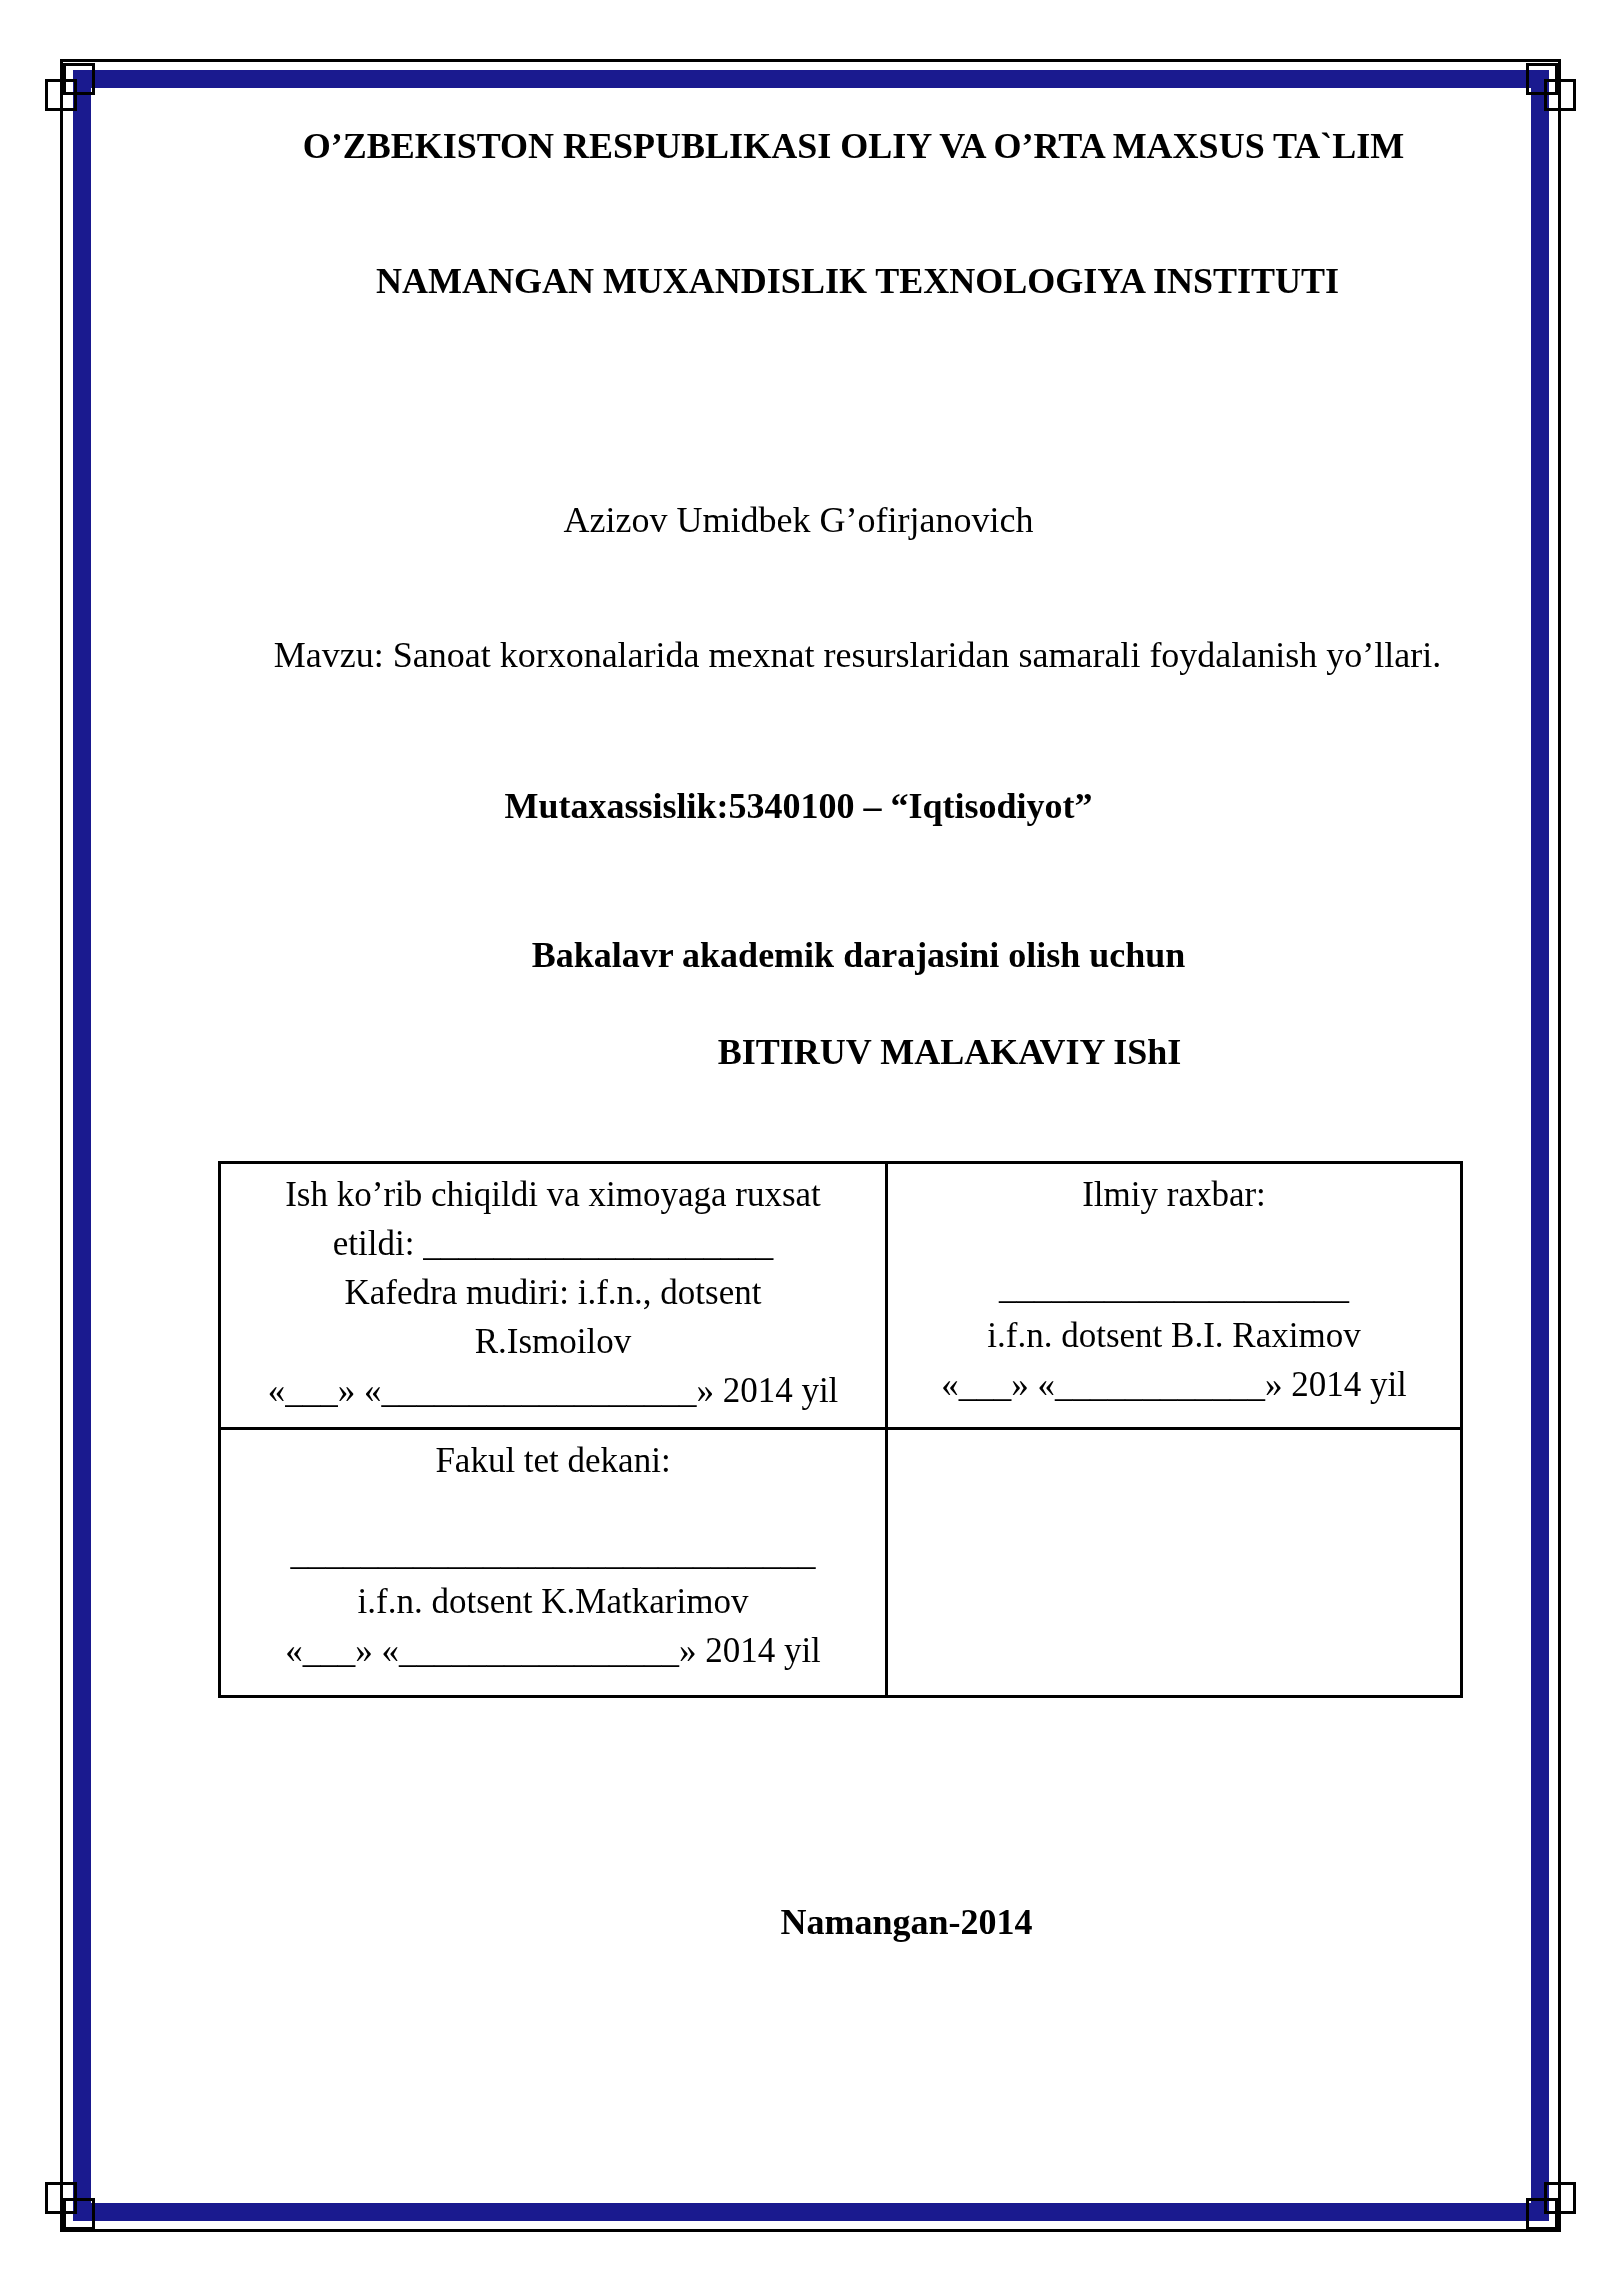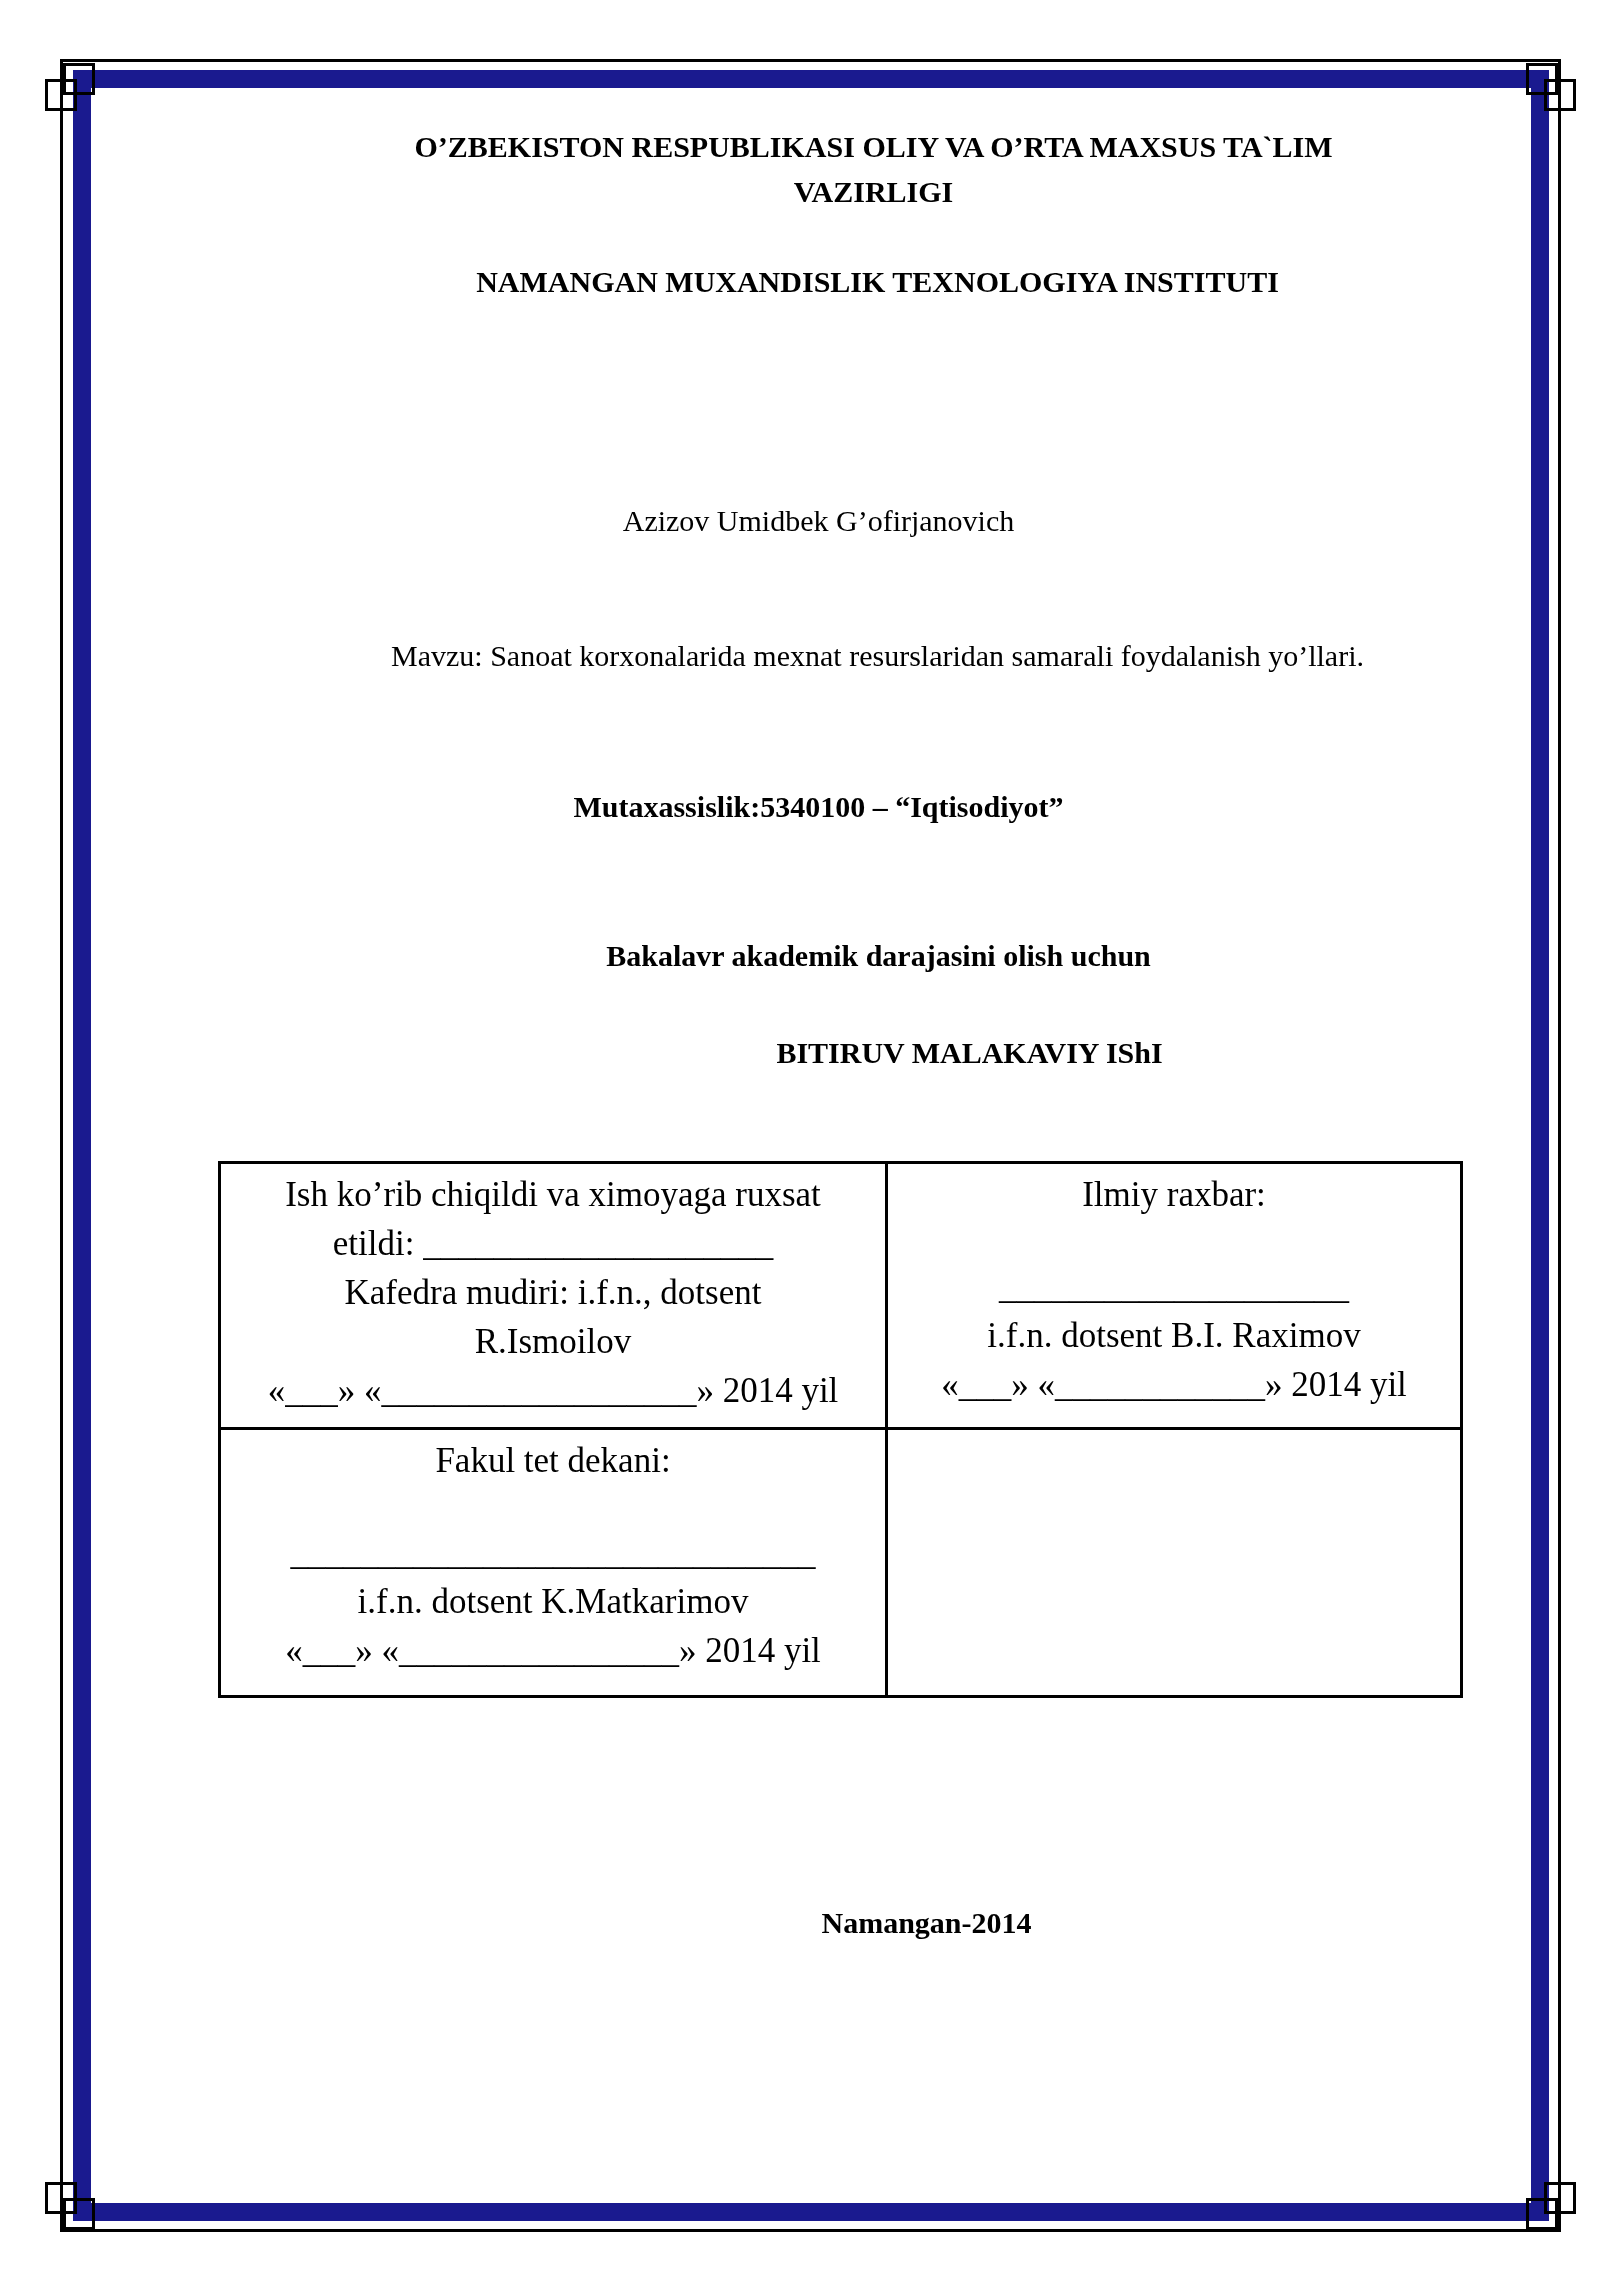--- a/index.html
+++ b/index.html
@@ -23,22 +23,22 @@
   .sq{
     position:absolute;width:32px;height:32px;
     border:3.9px solid #000;box-sizing:border-box;background:transparent;
   }
   .sq.tl1{left:63px;top:63px}   .sq.tl2{left:45px;top:79px}
   .sq.tr1{right:63px;top:63px}  .sq.tr2{right:45px;top:79px}
   .sq.bl1{left:63px;bottom:63px}.sq.bl2{left:45px;bottom:79px}
   .sq.br1{right:63px;bottom:63px}.sq.br2{right:45px;bottom:79px}
   
   .tb{
-    position:absolute;left:100px;width:1437px;box-sizing:border-box;
-    text-align:center;font-size:30px;line-height:45px;white-space:nowrap;
+    position:absolute;left:80px;width:1437px;box-sizing:border-box;
+    text-align:center;font-size:36px;line-height:45px;white-space:nowrap;
   }
   .bold{font-weight:bold;}
   .blk-title        {top:124px;padding-left:110px;}
   .blk-institute    {top:259px;padding-left:118px;}
   .blk-manuscript   {top:368px;text-align:right;padding-right:13.7px;}
   .blk-author       {top:498px;}
   .blk-topic        {top:633px;padding-left:118px;}
   .blk-speciality   {top:767px;margin-top:17px;}
   .blk-degree       {top:897px;padding-left:120px;margin-top:36px;}
   .blk-worktitle    {top:1030px;padding-left:222px;margin-left:40px;}
@@ -71,21 +71,20 @@
   <div class="sq tl2"></div>
   <div class="sq tr1"></div>
   <div class="sq tr2"></div>
   <div class="sq bl1"></div>
   <div class="sq bl2"></div>
   <div class="sq br1"></div>
   <div class="sq br2"></div>
 
   <div class="tb bold blk-title">
     <div>O’ZBEKISTON RESPUBLIKASI OLIY VA O’RTA MAXSUS TA`LIM</div>
-    <div>VAZIRLIGI</div>
   </div>
 
   <div class="tb bold blk-institute">NAMANGAN MUXANDISLIK TEXNOLOGIYA INSTITUTI</div>
 
 
   <div class="tb blk-author">Azizov Umidbek G’ofirjanovich</div>
 
   <div class="tb blk-topic">Mavzu: Sanoat korxonalarida mexnat resurslaridan samarali foydalanish yo’llari.</div>
 
   <div class="tb bold blk-speciality">Mutaxassislik:5340100 – “Iqtisodiyot”</div>

